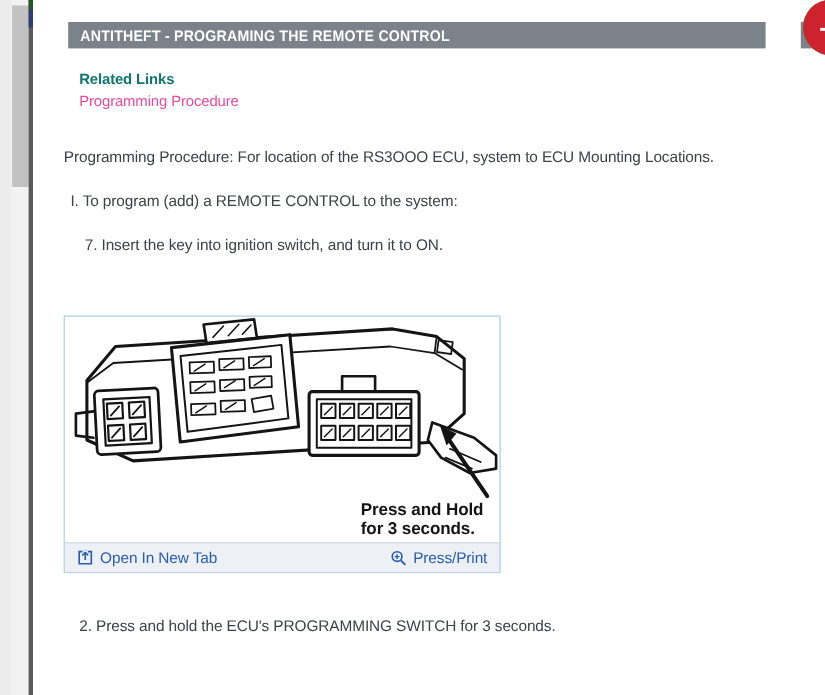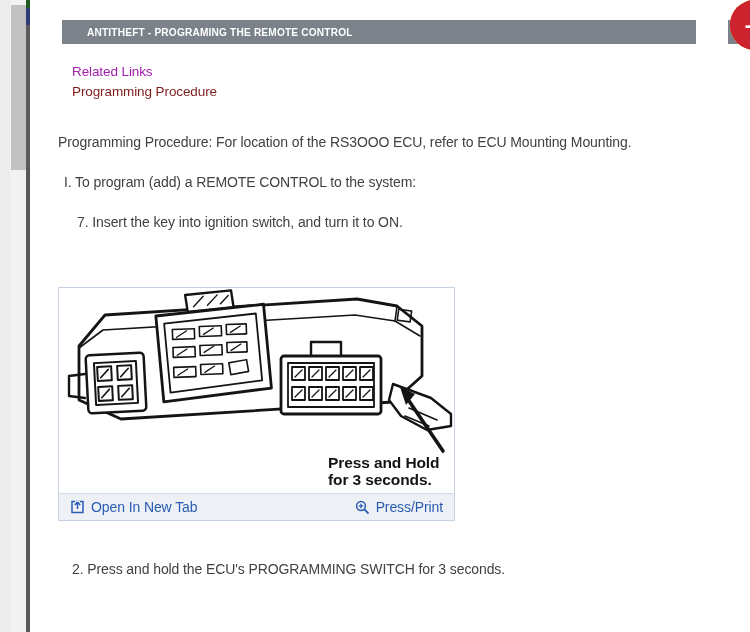--- a/index.html
+++ b/index.html
@@ -15,35 +15,35 @@
   .left-col     { left:0; top:0; width:10px; height:632px; background:#ececec; }
   .scroll-track { left:10px; top:0; width:16px; height:632px; background:#f2f2f2; }
   .scroll-thumb { left:11px; top:5px; width:15px; height:165px; background:#c2c2c2; }
   .edge-divider { left:26px; top:0; width:4px; height:632px; background:#5a5a5a; }
   .edge-green   { left:26px; top:0; width:4px; height:8px;  background:#23591f; }
   .edge-blue    { left:26px; top:8px; width:4px; height:17px; background:#2e3e74; }
 
   
   .main-header {
     left:62px; top:20px; width:634px; height:24px; background:#7b828a;
-    color:#fff; font-weight:bold; font-size:11px; line-height:24px;
-    padding-left:25px; white-space:nowrap; overflow:hidden;
+    color:#fff; font-weight:bold; font-size:14px; line-height:24px;
+    padding-left:11px; white-space:nowrap; overflow:hidden;
   }
   .main-header .squeeze, .side-header .squeeze {
     display:inline-block; transform:scaleX(0.92); transform-origin:left center;
     letter-spacing:0.2px;
   }
   .side-header {
     left:728px; top:20px; width:22px; height:24px; background:#7b828a;
     color:#fff; font-weight:bold; font-size:12.5px; line-height:24px; padding-left:7px;
   }
 
   
-  .related-heading { left:72px; top:64px; font-size:13.5px; font-weight:normal; color:#a21caf; }
-  .related-link    { left:72px; top:84px; font-size:13.5px; color:#7f1d1d; cursor:pointer; }
+  .related-heading { left:72px; top:64px; font-size:13.5px; font-weight:bold; color:#0f766e; }
+  .related-link    { left:72px; top:84px; font-size:13.5px; color:#ec4899; cursor:pointer; }
   .intro   { left:58px; top:134px; font-size:14px; width:620px; }
   .section { left:64px; top:174px; font-size:14px;text-align:center; }
   .step1   { left:77px; top:214px; font-size:14px; }
   .step2   { left:72px; top:561px; font-size:14px; }
 
   
   .figure {
     left:58px; top:287px; width:397px; height:234px;
     border:1px solid #c6d2df; background:#7dd3fc;
   }
@@ -80,21 +80,21 @@
 <div class="abs main-header">
   <span class="squeeze">ANTITHEFT - PROGRAMING THE REMOTE CONTROL</span>
 </div>
 <div class="abs side-header">
   <span class="squeeze">R</span>
 </div>
 
 <div class="abs related-heading">Related Links</div>
 <a class="abs related-link">Programming Procedure</a>
 
-<div class="abs intro">Programming Procedure: For location of the RS3OOO ECU, refer to ECU Mounting Mounting.</div>
+<div class="abs intro">Programming Procedure: For location of the RS3OOO ECU, system to ECU Mounting Locations.</div>
 <div class="abs section">I. To program (add) a REMOTE CONTROL to the system:</div>
 <div class="abs step1">7. Insert the key into ignition switch, and turn it to ON.</div>
 <div class="abs step2">2. Press and hold the ECU's PROGRAMMING SWITCH for 3 seconds.</div>
 
 <div class="abs figure">
   <div class="figure-img">
     <svg width="395" height="205" viewBox="0 0 395 205">
       <g stroke="#141414" fill="none" stroke-linejoin="round" stroke-linecap="round">
 
         <polygon points="20,112 20,58 46,27 298,11 338,18 363,38 363,88 334,114 62,131" fill="#fff" stroke-width="2.8"></polygon>

